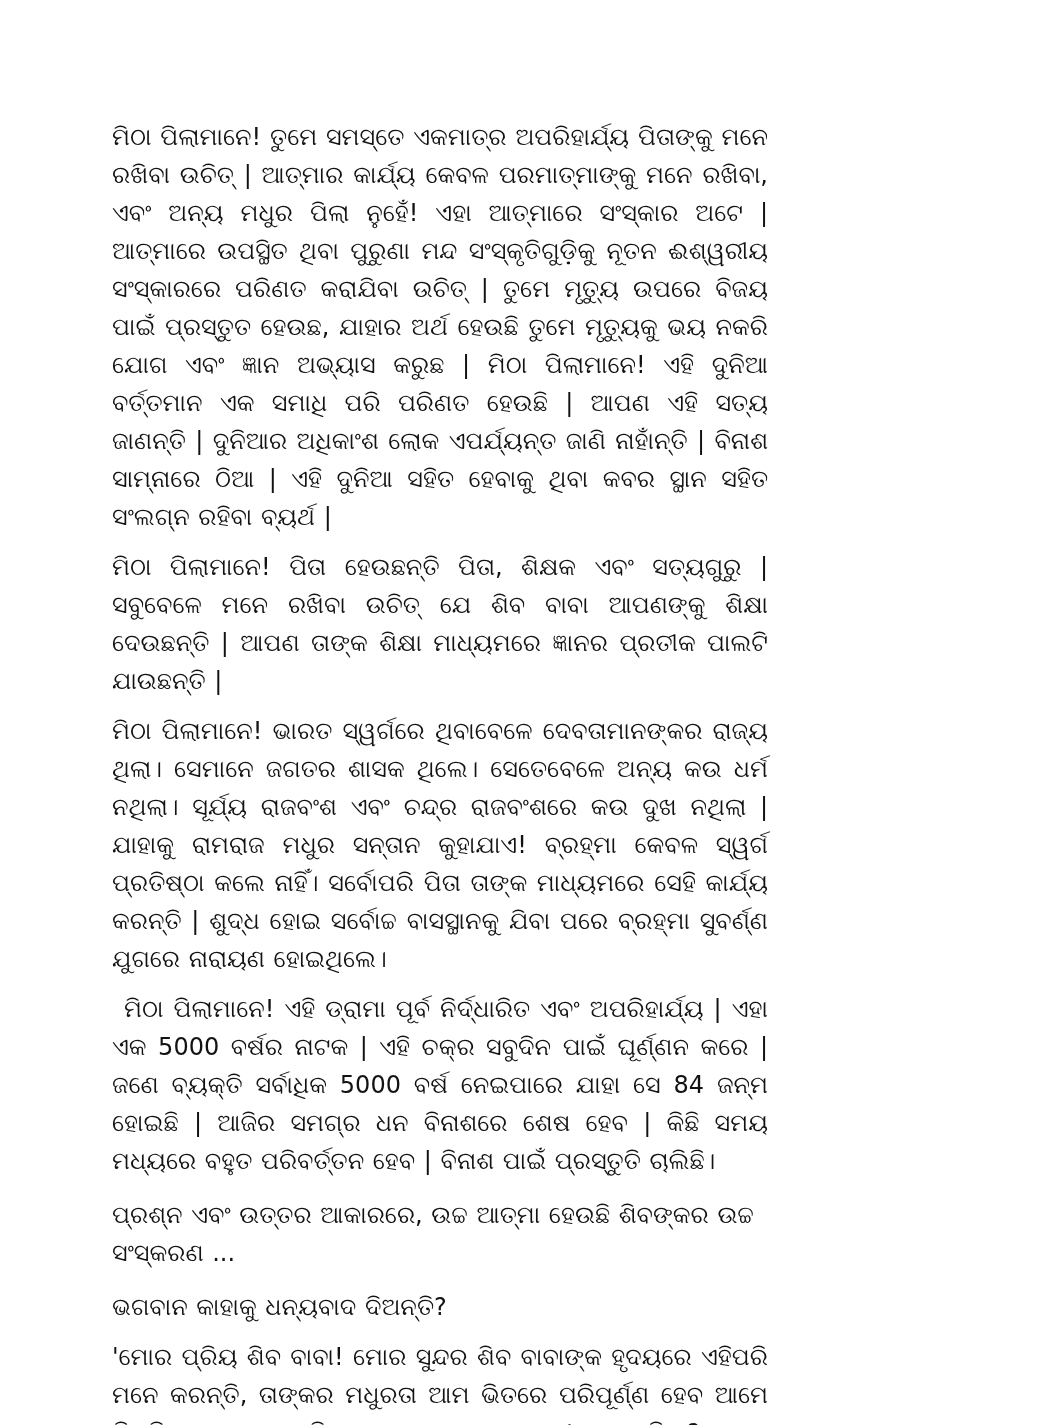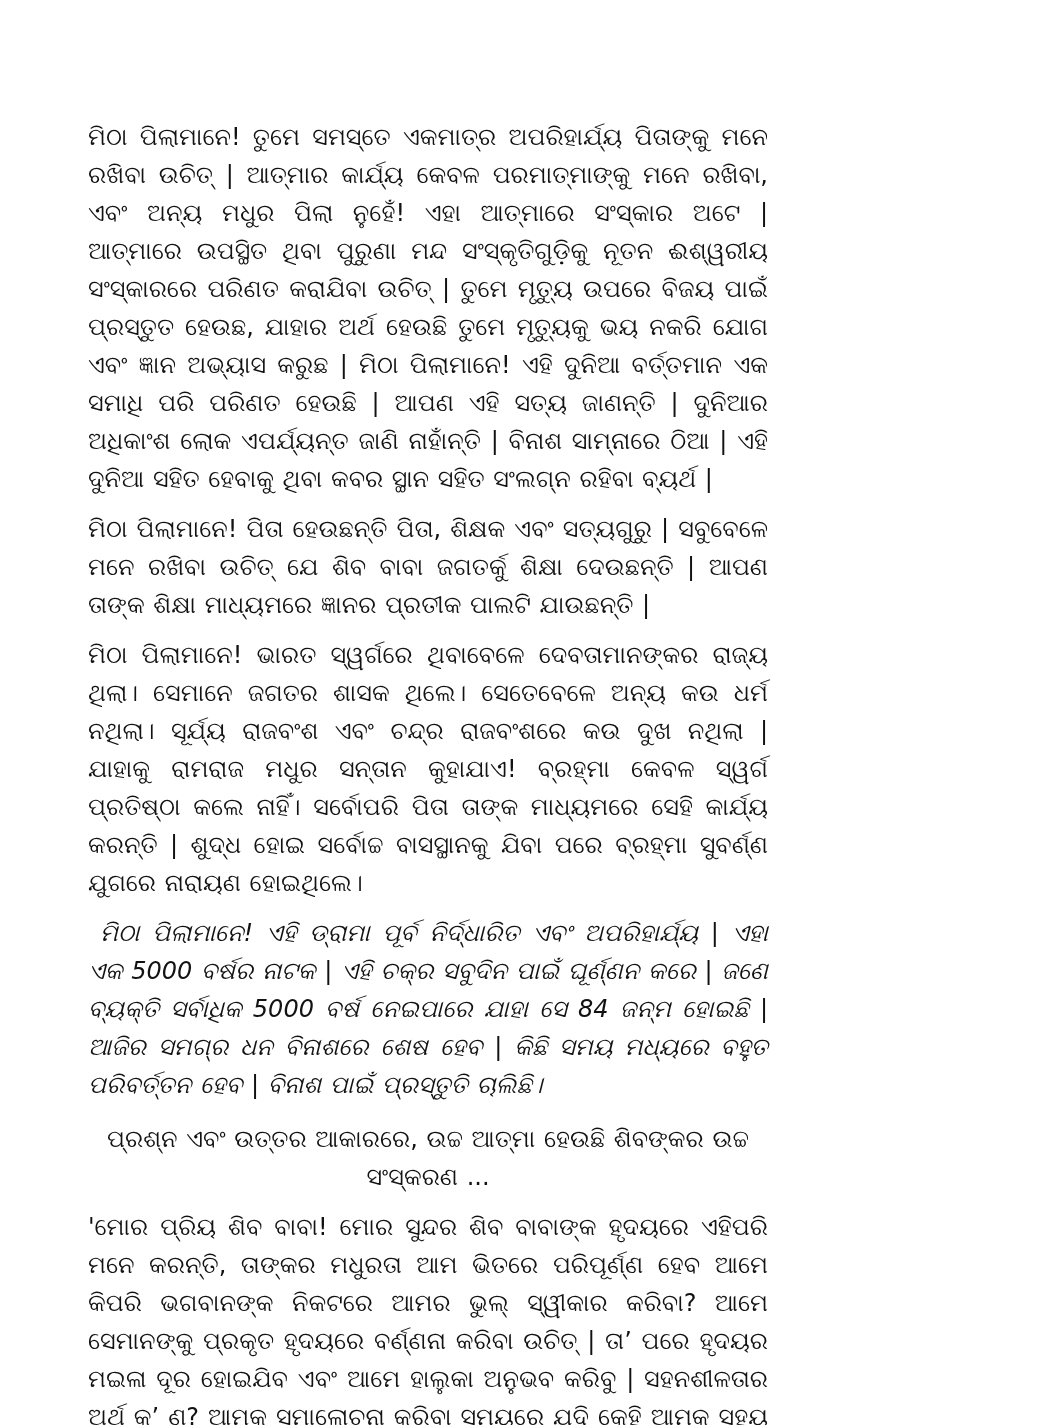--- a/index.html
+++ b/index.html
@@ -11,48 +11,48 @@
     width: 1050px;
     height: 1425px;
     position: relative;
     font-family: "DejaVu Sans", "Liberation Sans", sans-serif;
     color: #121212;
   }
   .page {
     box-sizing: border-box;
     width: 880px;
     height: 1425px;
-    padding: 118px 112px 40px 88px;
+    padding: 118px 112px 40px 112px;
     background: #ffffff;
     overflow: hidden;
   }
   .text-block p {
     margin: 0 0 12px 0;
     font-size: 24px;
     line-height: 38px;
     text-align: justify;
     text-justify: inter-word;
     color: #121212;
     word-spacing: 1px;
   }
   .text-block p.q-line {
-    text-align: center;
+    text-align: left;
     margin-top: 16px;
   }
   .text-block p.indented {
     text-indent: 12px;
-    font-style: italic;
   }
 </style>
 </head>
 <body>
 
 <div class="page">
   <div class="text-block">
     <p>ମିଠା ପିଲାମାନେ! ତୁମେ ସମସ୍ତେ ଏକମାତ୍ର ଅପରିହାର୍ଯ୍ୟ ପିତାଙ୍କୁ ମନେ ରଖିବା ଉଚିତ୍ | ଆତ୍ମାର କାର୍ଯ୍ୟ କେବଳ ପରମାତ୍ମାଙ୍କୁ ମନେ ରଖିବା, ଏବଂ ଅନ୍ୟ  ମଧୁର ପିଲା ନୁହେଁ! ଏହା ଆତ୍ମାରେ ସଂସ୍କାର ଅଟେ | ଆତ୍ମାରେ ଉପସ୍ଥିତ ଥିବା ପୁରୁଣା ମନ୍ଦ ସଂସ୍କୃତିଗୁଡ଼ିକୁ ନୂତନ ଈଶ୍ୱରୀୟ ସଂସ୍କାରରେ ପରିଣତ କରାଯିବା ଉଚିତ୍ | ତୁମେ ମୃତ୍ୟୁ ଉପରେ ବିଜୟ ପାଇଁ ପ୍ରସ୍ତୁତ ହେଉଛ, ଯାହାର ଅର୍ଥ ହେଉଛି ତୁମେ ମୃତ୍ୟୁକୁ ଭୟ ନକରି ଯୋଗ ଏବଂ ଜ୍ଞାନ ଅଭ୍ୟାସ କରୁଛ | ମିଠା ପିଲାମାନେ! ଏହି ଦୁନିଆ ବର୍ତ୍ତମାନ ଏକ ସମାଧି ପରି ପରିଣତ ହେଉଛି | ଆପଣ ଏହି ସତ୍ୟ ଜାଣନ୍ତି | ଦୁନିଆର ଅଧିକାଂଶ ଲୋକ ଏପର୍ଯ୍ୟନ୍ତ ଜାଣି ନାହାଁନ୍ତି | ବିନାଶ ସାମ୍ନାରେ ଠିଆ | ଏହି ଦୁନିଆ ସହିତ ହେବାକୁ ଥିବା କବର ସ୍ଥାନ ସହିତ ସଂଲଗ୍ନ ରହିବା ବ୍ୟର୍ଥ |</p>
-    <p>ମିଠା ପିଲାମାନେ! ପିତା ହେଉଛନ୍ତି ପିତା, ଶିକ୍ଷକ ଏବଂ ସତ୍ୟଗୁରୁ | ସବୁବେଳେ ମନେ ରଖିବା ଉଚିତ୍ ଯେ ଶିବ ବାବା ଜଗତର୍କୁ ଶିକ୍ଷା ଦେଉଛନ୍ତି | ଆପଣ ତାଙ୍କ ଶିକ୍ଷା ମାଧ୍ୟମରେ ଜ୍ଞାନର ପ୍ରତୀକ ପାଲଟି ଯାଉଛନ୍ତି |</p>
+    <p>ମିଠା ପିଲାମାନେ! ପିତା ହେଉଛନ୍ତି ପିତା, ଶିକ୍ଷକ ଏବଂ ସତ୍ୟଗୁରୁ | ସବୁବେଳେ ମନେ ରଖିବା ଉଚିତ୍ ଯେ ଶିବ ବାବା ଆପଣଙ୍କୁ ଶିକ୍ଷା ଦେଉଛନ୍ତି | ଆପଣ ତାଙ୍କ ଶିକ୍ଷା ମାଧ୍ୟମରେ ଜ୍ଞାନର ପ୍ରତୀକ ପାଲଟି ଯାଉଛନ୍ତି |</p>
     <p>ମିଠା ପିଲାମାନେ! ଭାରତ ସ୍ୱର୍ଗରେ ଥିବାବେଳେ ଦେବତାମାନଙ୍କର ରାଜ୍ୟ ଥିଲା। ସେମାନେ ଜଗତର ଶାସକ ଥିଲେ। ସେତେବେଳେ ଅନ୍ୟ କଉ ଧର୍ମ ନଥିଲା। ସୂର୍ଯ୍ୟ ରାଜବଂଶ ଏବଂ ଚନ୍ଦ୍ର ରାଜବଂଶରେ କଉ ଦୁଖ ନଥିଲା | ଯାହାକୁ ରାମରାଜ ମଧୁର ସନ୍ତାନ କୁହାଯାଏ! ବ୍ରହ୍ମା କେବଳ ସ୍ୱର୍ଗ ପ୍ରତିଷ୍ଠା କଲେ ନାହିଁ। ସର୍ବୋପରି ପିତା ତାଙ୍କ ମାଧ୍ୟମରେ ସେହି କାର୍ଯ୍ୟ କରନ୍ତି | ଶୁଦ୍ଧ ହୋଇ ସର୍ବୋଚ୍ଚ ବାସସ୍ଥାନକୁ ଯିବା ପରେ ବ୍ରହ୍ମା ସୁବର୍ଣ୍ଣ ଯୁଗରେ ନାରାୟଣ ହୋଇଥିଲେ।</p>
     <p class="indented">ମିଠା ପିଲାମାନେ! ଏହି ଡ୍ରାମା ପୂର୍ବ ନିର୍ଦ୍ଧାରିତ ଏବଂ ଅପରିହାର୍ଯ୍ୟ | ଏହା ଏକ 5000 ବର୍ଷର ନାଟକ | ଏହି ଚକ୍ର ସବୁଦିନ ପାଇଁ ଘୂର୍ଣ୍ଣନ କରେ | ଜଣେ ବ୍ୟକ୍ତି ସର୍ବାଧିକ 5000 ବର୍ଷ ନେଇପାରେ ଯାହା ସେ 84 ଜନ୍ମ ହୋଇଛି | ଆଜିର ସମଗ୍ର ଧନ ବିନାଶରେ ଶେଷ ହେବ | କିଛି ସମୟ ମଧ୍ୟରେ ବହୁତ ପରିବର୍ତ୍ତନ ହେବ | ବିନାଶ ପାଇଁ ପ୍ରସ୍ତୁତି ଚାଲିଛି।</p>
     <p class="q-line">ପ୍ରଶ୍ନ ଏବଂ ଉତ୍ତର ଆକାରରେ, ଉଚ୍ଚ ଆତ୍ମା ହେଉଛି ଶିବଙ୍କର ଉଚ୍ଚ ସଂସ୍କରଣ ...</p>
+    <p class="q-line">ଭଗବାନ କାହାକୁ ଧନ୍ୟବାଦ ଦିଅନ୍ତି?</p>
     <p>'ମୋର ପ୍ରିୟ ଶିବ ବାବା! ମୋର ସୁନ୍ଦର ଶିବ ବାବାଙ୍କ ହୃଦୟରେ ଏହିପରି ମନେ କରନ୍ତି, ତାଙ୍କର ମଧୁରତା ଆମ ଭିତରେ ପରିପୂର୍ଣ୍ଣ ହେବ ଆମେ କିପରି ଭଗବାନଙ୍କ ନିକଟରେ ଆମର ଭୁଲ୍ ସ୍ୱୀକାର କରିବା? ଆମେ ସେମାନଙ୍କୁ ପ୍ରକୃତ ହୃଦୟରେ ବର୍ଣ୍ଣନା କରିବା ଉଚିତ୍ | ତା’ ପରେ ହୃଦୟର ମଇଳା ଦୂର ହୋଇଯିବ ଏବଂ ଆମେ ହାଲୁକା ଅନୁଭବ କରିବୁ | ସହନଶୀଳତାର ଅର୍ଥ କ’ ଣ? ଆମକୁ ସମାଲୋଚନା କରିବା ସମୟରେ ଯଦି କେହି ଆମକୁ ସହ୍ୟ କରନ୍ତି, ଯେଉଁମାନେ ସମାଲୋଚନା କରନ୍ତି ସେମାନେ ମଧ୍ୟ ପରିବର୍ତ୍ତନ ହେବେ |</p>
   </div>
 
 </div>
 
 </body></html>

